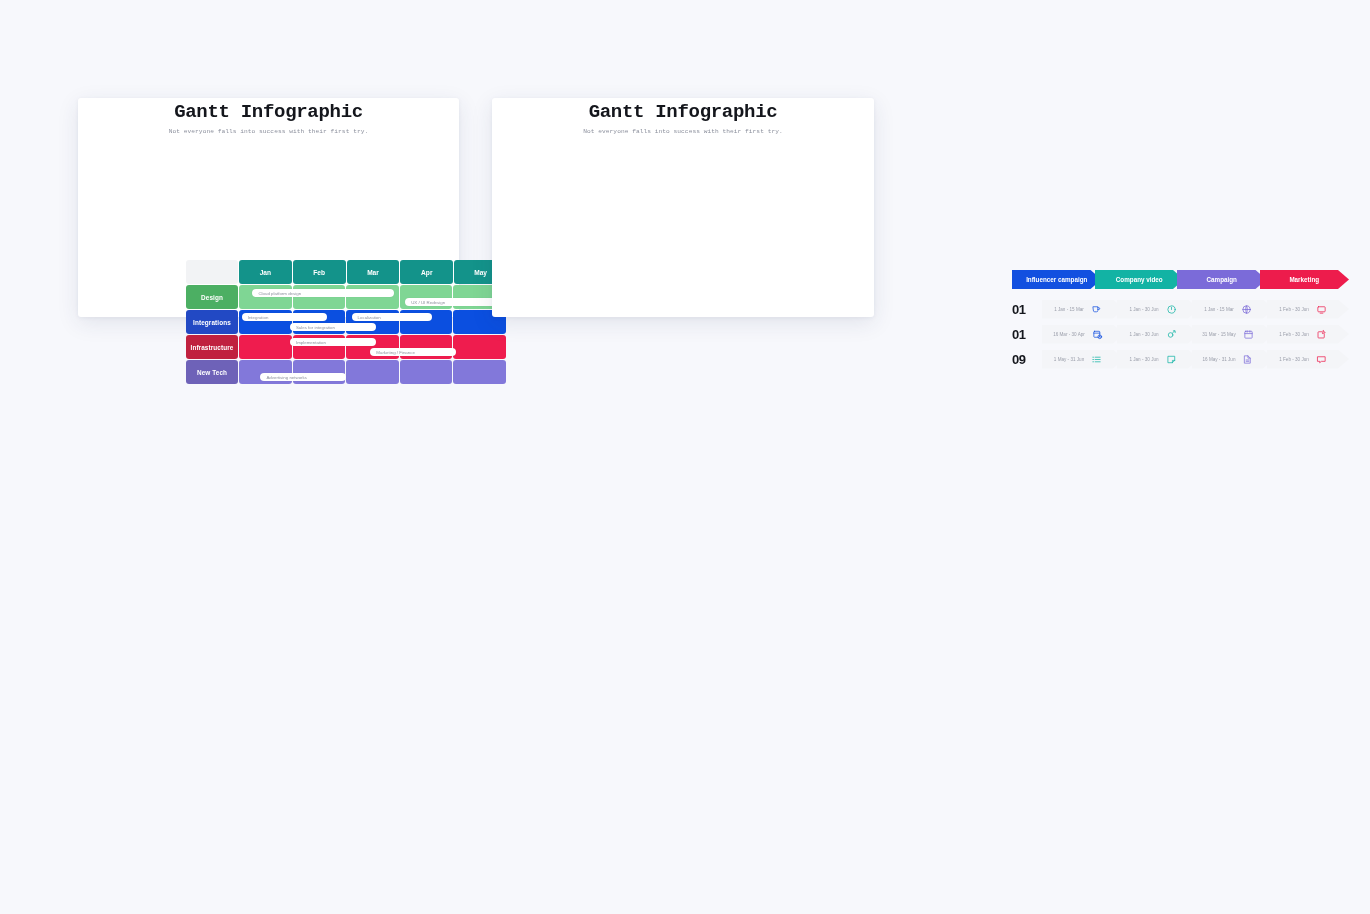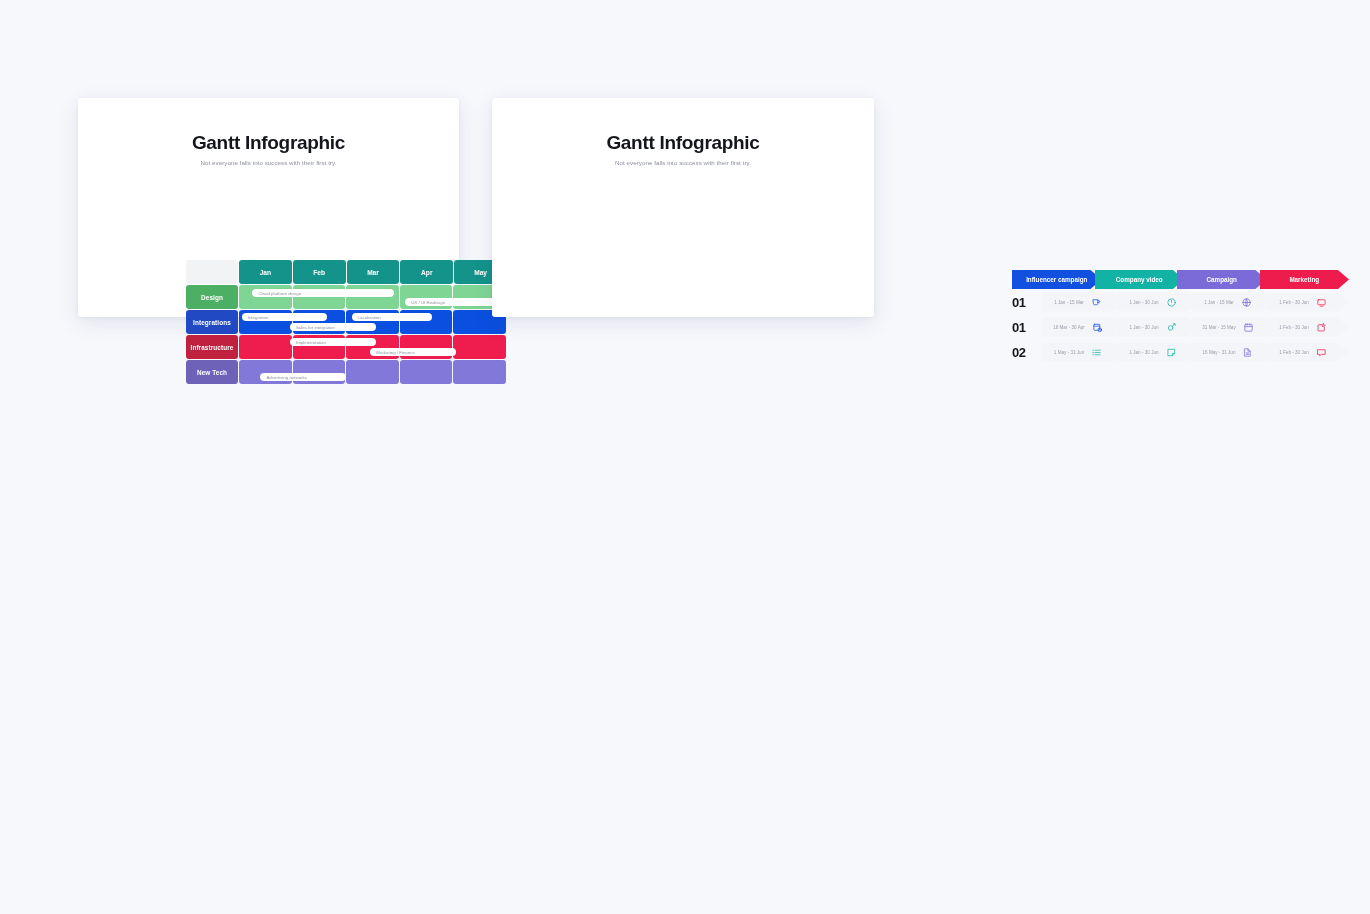--- a/index.html
+++ b/index.html
@@ -22,21 +22,21 @@
   .card {
     position: absolute;
     background: #ffffff;
     border-radius: 3px;
     box-shadow: 0 6px 22px rgba(40, 50, 90, 0.10),
                 0 1px 4px rgba(40, 50, 90, 0.06);
   }
   #card-gantt-table { left: 78px;  top: 98px; width: 381px; height: 219px; }
   #card-gantt-arrow { left: 492px; top: 98px; width: 382px; height: 219px; }
 
-  .card-head { text-align: center; padding-top: 34px; }
+  .card-head { text-align: center; padding-top: 3px; font-family: Liberation Mono, monospace; }
   .card-title {
     font-size: 19px;
     font-weight: 700;
     color: #14161c;
     letter-spacing: -0.3px;
   }
   .card-sub {
     font-size: 6.2px;
     color: #8b8f9c;
     margin-top: 5px;
@@ -122,21 +122,21 @@
     color: #ffffff;
     font-size: 6.3px;
     font-weight: 700;
     clip-path: polygon(0 0, calc(100% - 11px) 0, 100% 50%, calc(100% - 11px) 100%, 0 100%);
     margin-right: -7px;
   }
   .chev:first-child {
     clip-path: polygon(0 0, calc(100% - 11px) 0, 100% 50%, calc(100% - 11px) 100%, 0 100%);
   }
 
-  .arrow-rows { margin-top: 2px; }
+  .arrow-rows { margin-top: 9px; }
   .a-row { display: flex; align-items: center; height: 22px; margin-bottom: 3px; }
   .a-num {
     width: 30px;
     flex: 0 0 30px;
     font-size: 13px;
     font-weight: 700;
     color: #15171d;
     letter-spacing: -0.4px;
   }
   .a-cells { flex: 1; display: flex; }
@@ -337,21 +337,21 @@
             <span class="a-icon">
                   <svg viewBox="0 0 24 24" aria-hidden="true">
                     <path stroke="#ed1c4c" fill="none" stroke-width="1.6" stroke-linecap="round" stroke-linejoin="round" d="M18 11v7a1.6 1.6 0 0 1-1.6 1.6H6A1.6 1.6 0 0 1 4.4 18V7.6A1.6 1.6 0 0 1 6 6h7"></path>
                     <path stroke="#ed1c4c" fill="none" stroke-width="1.6" stroke-linecap="round" stroke-linejoin="round" d="M16 4l4 4-6 2 2-6z"></path>
                   </svg>
                 </span>
           </div>
       </div>
     </div>
     <div class="a-row">
-      <div class="a-num">02</div>
+      <div class="a-num">09</div>
       <div class="a-cells">
 
           <div class="a-cell">
             <span class="a-date">1 May - 31 Jun</span>
             <span class="a-icon">
                   <svg viewBox="0 0 24 24" aria-hidden="true">
                     <path stroke="#12b3a4" fill="none" stroke-width="1.6" stroke-linecap="round" stroke-linejoin="round" d="M9 7h11M9 12h11M9 17h11M4 7h1.5M4 12h1.5M4 17h1.5"></path>
                   </svg>
                 </span>
           </div>

